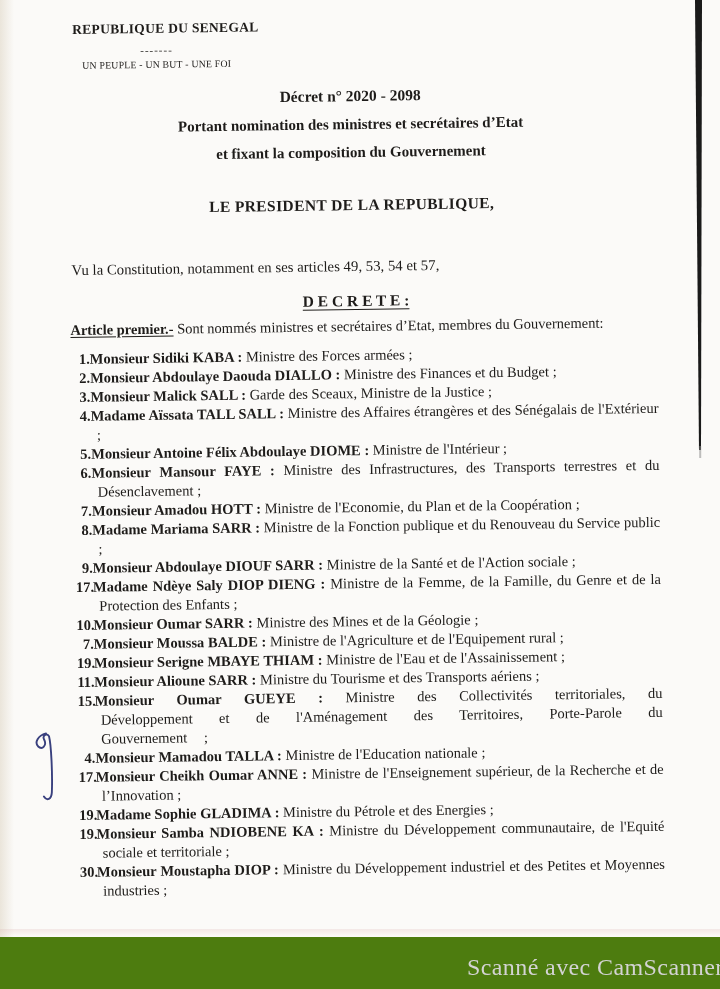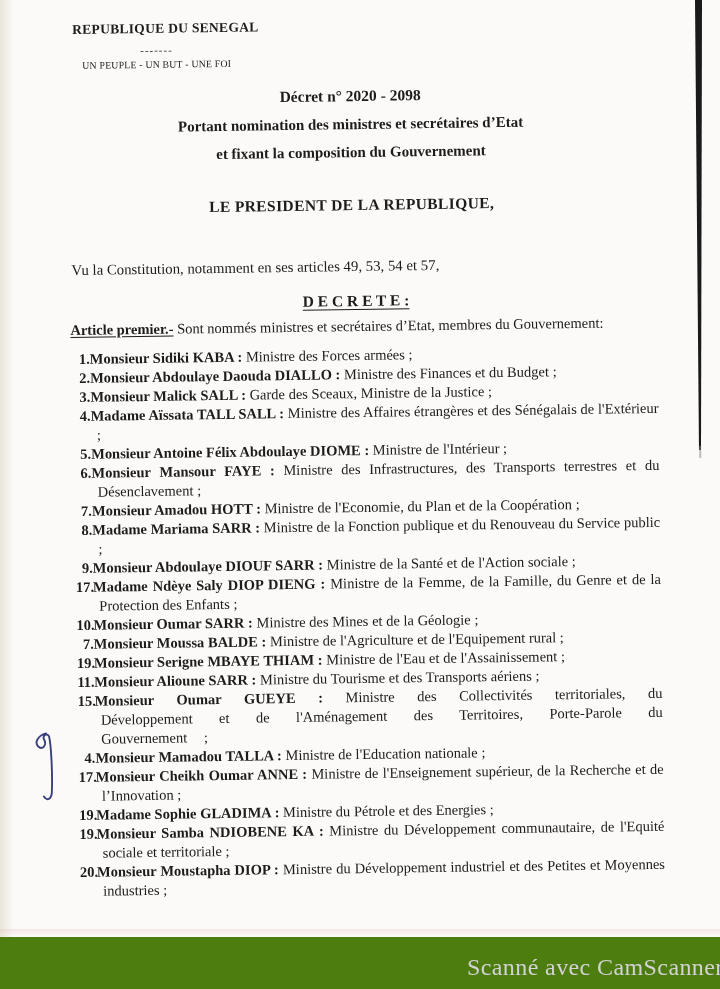--- a/index.html
+++ b/index.html
@@ -81,21 +81,21 @@
         <li><span class="num">17.</span><span class="name">Madame Ndèye Saly DIOP DIENG :</span><span class="role"> Ministre de la Femme, de la Famille, du Genre et de la Protection des Enfants ;</span></li>
         <li><span class="num">10.</span><span class="name">Monsieur Oumar SARR :</span><span class="role"> Ministre des Mines et de la Géologie ;</span></li>
         <li><span class="num">7.</span><span class="name">Monsieur Moussa BALDE :</span><span class="role"> Ministre de l'Agriculture et de l'Equipement rural ;</span></li>
         <li><span class="num">19.</span><span class="name">Monsieur Serigne MBAYE THIAM :</span><span class="role"> Ministre de l'Eau et de l'Assainissement ;</span></li>
         <li><span class="num">11.</span><span class="name">Monsieur Alioune SARR :</span><span class="role"> Ministre du Tourisme et des Transports aériens ;</span></li>
         <li><span class="num">15.</span><span class="name">Monsieur Oumar GUEYE :</span><span class="role"> Ministre des Collectivités territoriales, du Développement et de l'Aménagement des Territoires, Porte-Parole du Gouvernement ;</span></li>
         <li><span class="num">4.</span><span class="name">Monsieur Mamadou TALLA :</span><span class="role"> Ministre de l'Education nationale ;</span></li>
         <li><span class="num">17.</span><span class="name">Monsieur Cheikh Oumar ANNE :</span><span class="role"> Ministre de l'Enseignement supérieur, de la Recherche et de l’Innovation ;</span></li>
         <li><span class="num">19.</span><span class="name">Madame Sophie GLADIMA :</span><span class="role"> Ministre du Pétrole et des Energies ;</span></li>
         <li><span class="num">19.</span><span class="name">Monsieur Samba NDIOBENE KA :</span><span class="role"> Ministre du Développement communautaire, de l'Equité sociale et territoriale ;</span></li>
-        <li><span class="num">20.</span><span class="name">Monsieur Moustapha DIOP :</span><span class="role"> Ministre du Développement industriel et des Petites et Moyennes industries ;</span></li>
+        <li><span class="num">30.</span><span class="name">Monsieur Moustapha DIOP :</span><span class="role"> Ministre du Développement industriel et des Petites et Moyennes industries ;</span></li>
       </ol>
 
     <svg class="pen-mark" width="32" height="88" viewBox="0 0 32 88">
       <path d="M15 9 C 7 11, 3 18, 7 22 C 11 26, 16 21, 13 15 C 11 11, 16 8, 18 12 C 20 20, 21 50, 20 68 C 19.5 75, 15 77, 12 72" fill="none" stroke="#39407e" stroke-width="1.9" stroke-linecap="round"></path>
     </svg>
   </div>
 
   <svg class="edge-line" width="22" height="462" viewBox="0 0 22 462">
     <polygon points="5,0 12,0 11,450 9,450" fill="#1a1a1a"></polygon>
     <rect x="9.2" y="446" width="2" height="12" fill="#8a8a8a" opacity="0.55"></rect>

